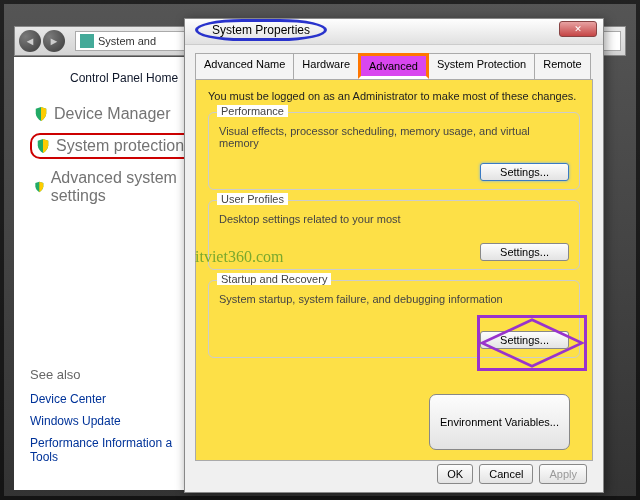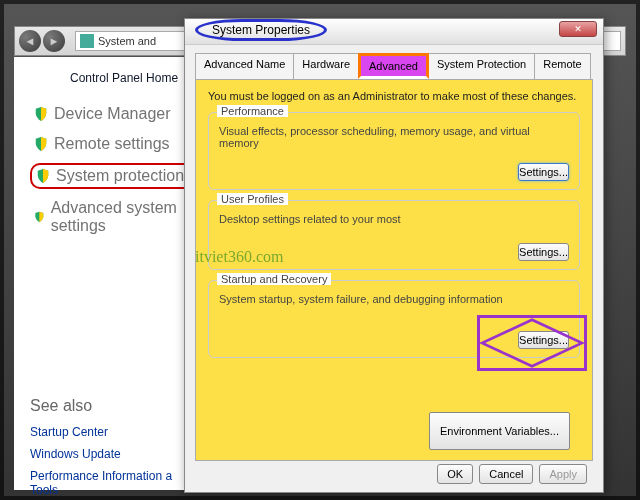--- a/index.html
+++ b/index.html
@@ -10,39 +10,39 @@
 .toolbar { position: absolute; top: 22px; left: 10px; right: 10px; height: 30px; background: linear-gradient(to bottom, #e8e8e8, #d4d4d4); border: 1px solid #888; display: flex; align-items: center; padding: 0 4px; }
 .nav-btn { width: 22px; height: 22px; border-radius: 50%; background: radial-gradient(circle at 30% 30%, #7a7a7a, #3a3a3a); margin-right: 2px; display: flex; align-items: center; justify-content: center; color: #ccc; font-size: 11px; }
 .addr { flex: 1; background: #fff; height: 20px; margin-left: 8px; border: 1px solid #aaa; display: flex; align-items: center; padding: 0 4px; font-size: 11px; color: #333; }
 .addr-icon { width: 14px; height: 14px; background: #4a9; margin-right: 4px; }
 
 .main-panel { position: absolute; top: 53px; left: 10px; width: 190px; bottom: 6px; background: #fff; padding: 14px 8px 10px 16px; font-size: 12px; }
 .cp-home { color: #0f172a; font-size: 12px; margin-bottom: 18px; margin-left: 40px; }
 .side-link { display: flex; align-items: center; color: #737373; font-size: 16px; margin-bottom: 8px; padding: 2px 4px; cursor: pointer; }
 .side-link.highlight { border: 2px solid #cc0000; border-radius: 10px; }
 .shield { width: 14px; height: 14px; margin-right: 6px; }
-.see-also { margin-top: 160px; color: #666; font-size: 16px; margin-bottom: 10px; }
+.see-also { margin-top: 160px; color: #666; font-size: 13px; margin-bottom: 10px; }
 .see-link { color: #003399; font-size: 12px; margin-bottom: 8px; cursor: pointer; }
 
 .dialog { position: absolute; top: 18px; left: 184px; width: 420px; height: 475px; background: #f0f0f0; border: 1px solid #888; box-shadow: 2px 2px 10px rgba(0,0,0,0.4); }
 .dialog-title { height: 26px; background: linear-gradient(to bottom, #fefefe, #e0e0e0); padding: 4px 10px; font-size: 12px; border-bottom: 1px solid #ccc; position: relative; }
 .dialog-title span.t { border: 3px solid #2933cc; border-radius: 50% / 70%; padding: 1px 14px; }
 .close-btn { position: absolute; right: 6px; top: 2px; width: 38px; height: 16px; background: linear-gradient(to bottom, #e8a2a2, #c54545); border: 1px solid #884444; border-radius: 3px; color: #fff; font-size: 9px; text-align: center; line-height: 14px; }
 .tabs { display: flex; padding: 8px 10px 0 10px; font-size: 11px; }
 .tab { padding: 4px 8px; border: 1px solid #aaa; background: #f4f4f4; margin-right: -1px; cursor: pointer; border-bottom: none; }
 .tab.active { background: #d946ef; border: 3px solid #ff7700; border-bottom: 3px solid #fff; position: relative; z-index: 2; }
 .tab-body { margin: 0 10px 8px 10px; background: #fde047; border: 1px solid #aaa; padding: 10px 12px; font-size: 11px; height: 382px; position: relative; }
 .intro { margin-bottom: 10px; color: #222; }
 .group { border: 1px solid #ccc; border-radius: 6px; padding: 8px 10px 10px 10px; margin-bottom: 10px; position: relative; }
 .group-title { position: absolute; top: -8px; left: 8px; background: #fff; padding: 0 4px; color: #444; }
 .group-desc { color: #444; margin: 4px 0 22px 0; }
-.settings-btn { position: absolute; right: 10px; bottom: 8px; padding: 2px 0; font-size: 11px; background: linear-gradient(to bottom, #fdfdfd, #e3e3e3); border: 1px solid #888; border-radius: 3px; cursor: pointer; }
+.settings-btn { position: absolute; right: 10px; bottom: 8px; padding: 2px 19px; font-size: 11px; background: linear-gradient(to bottom, #fdfdfd, #e3e3e3); border: 1px solid #888; border-radius: 3px; cursor: pointer; }
 .settings-btn.primary { border: 1px solid #3a7ac4; box-shadow: 0 0 3px #6ab0ff; }
 .diamond { position: absolute; right: -8px; bottom: -14px; width: 110px; height: 56px; border: 3px solid #9933cc; transform: rotate(0deg); pointer-events: none; }
-.env-btn { position: absolute; right: 22px; bottom: 10px; padding: 12px 10px; font-size: 11px; background: linear-gradient(to bottom, #fdfdfd, #e3e3e3); border: 1px solid #888; border-radius: 2px; cursor: pointer; }
+.env-btn { position: absolute; right: 22px; bottom: 10px; padding: 21px 10px; font-size: 11px; background: linear-gradient(to bottom, #fdfdfd, #e3e3e3); border: 1px solid #888; border-radius: 7px; cursor: pointer; }
 .dlg-buttons { position: absolute; bottom: 8px; right: 16px; display: flex; gap: 6px; }
 .dlg-btn { padding: 3px 9px; font-size: 11px; background: linear-gradient(to bottom, #fdfdfd, #e3e3e3); border: 1px solid #888; border-radius: 3px; cursor: pointer; }
 .dlg-btn.disabled { color: #999; }
 
 .watermark { position: absolute; left: 195px; top: 248px; font-size: 16px; color: #7aa82e; font-family: Georgia, serif; z-index: 50; }
 </style>
 </head>
 <body>
 
 <div class="window-frame">
@@ -59,44 +59,37 @@
   <div class="main-panel">
     <div class="cp-home">Control Panel Home</div>
 
     <div class="side-link">
       <svg class="shield" viewBox="0 0 16 16">
           <path fill="#2a6" d="M8 0l6 2v5c0 4-3 7-6 9-3-2-6-5-6-9V2z"></path>
           <path fill="#fc0" d="M8 0l6 2v5c0 4-3 7-6 9V0z"></path>
         </svg>
       <span>Device Manager</span>
     </div>
-    <div class="side-link">
-      <svg class="shield" viewBox="0 0 16 16">
-          <path fill="#2a6" d="M8 0l6 2v5c0 4-3 7-6 9-3-2-6-5-6-9V2z"></path>
-          <path fill="#fc0" d="M8 0l6 2v5c0 4-3 7-6 9V0z"></path>
-        </svg>
-      <span>Remote settings</span>
-    </div>
     <div class="side-link highlight">
       <svg class="shield" viewBox="0 0 16 16">
           <path fill="#2a6" d="M8 0l6 2v5c0 4-3 7-6 9-3-2-6-5-6-9V2z"></path>
           <path fill="#fc0" d="M8 0l6 2v5c0 4-3 7-6 9V0z"></path>
         </svg>
       <span>System protection</span>
     </div>
     <div class="side-link">
       <svg class="shield" viewBox="0 0 16 16">
           <path fill="#2a6" d="M8 0l6 2v5c0 4-3 7-6 9-3-2-6-5-6-9V2z"></path>
           <path fill="#fc0" d="M8 0l6 2v5c0 4-3 7-6 9V0z"></path>
         </svg>
       <span>Advanced system settings</span>
     </div>
 
     <div class="see-also">See also</div>
-    <div class="see-link">Startup Center</div>
+    <div class="see-link">Device Center</div>
     <div class="see-link">Windows Update</div>
     <div class="see-link">Performance Information a Tools</div>
   </div>
 
 </div>
 
 <div class="dialog">
   <div class="dialog-title">
     <span class="t">System Properties</span>
     <div class="close-btn">✕</div>

